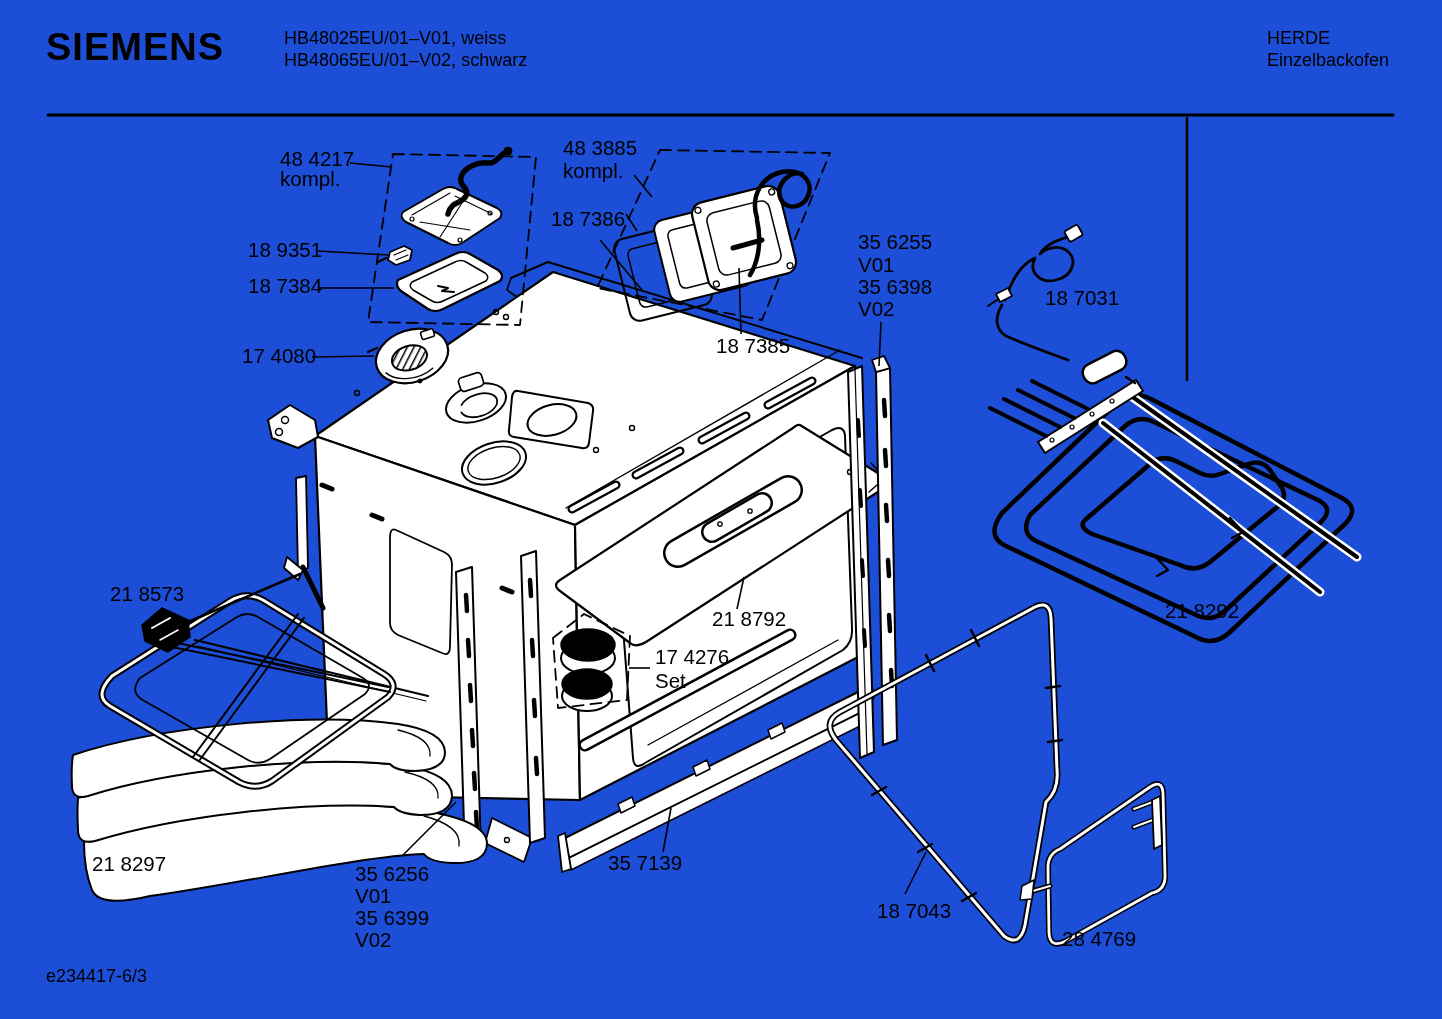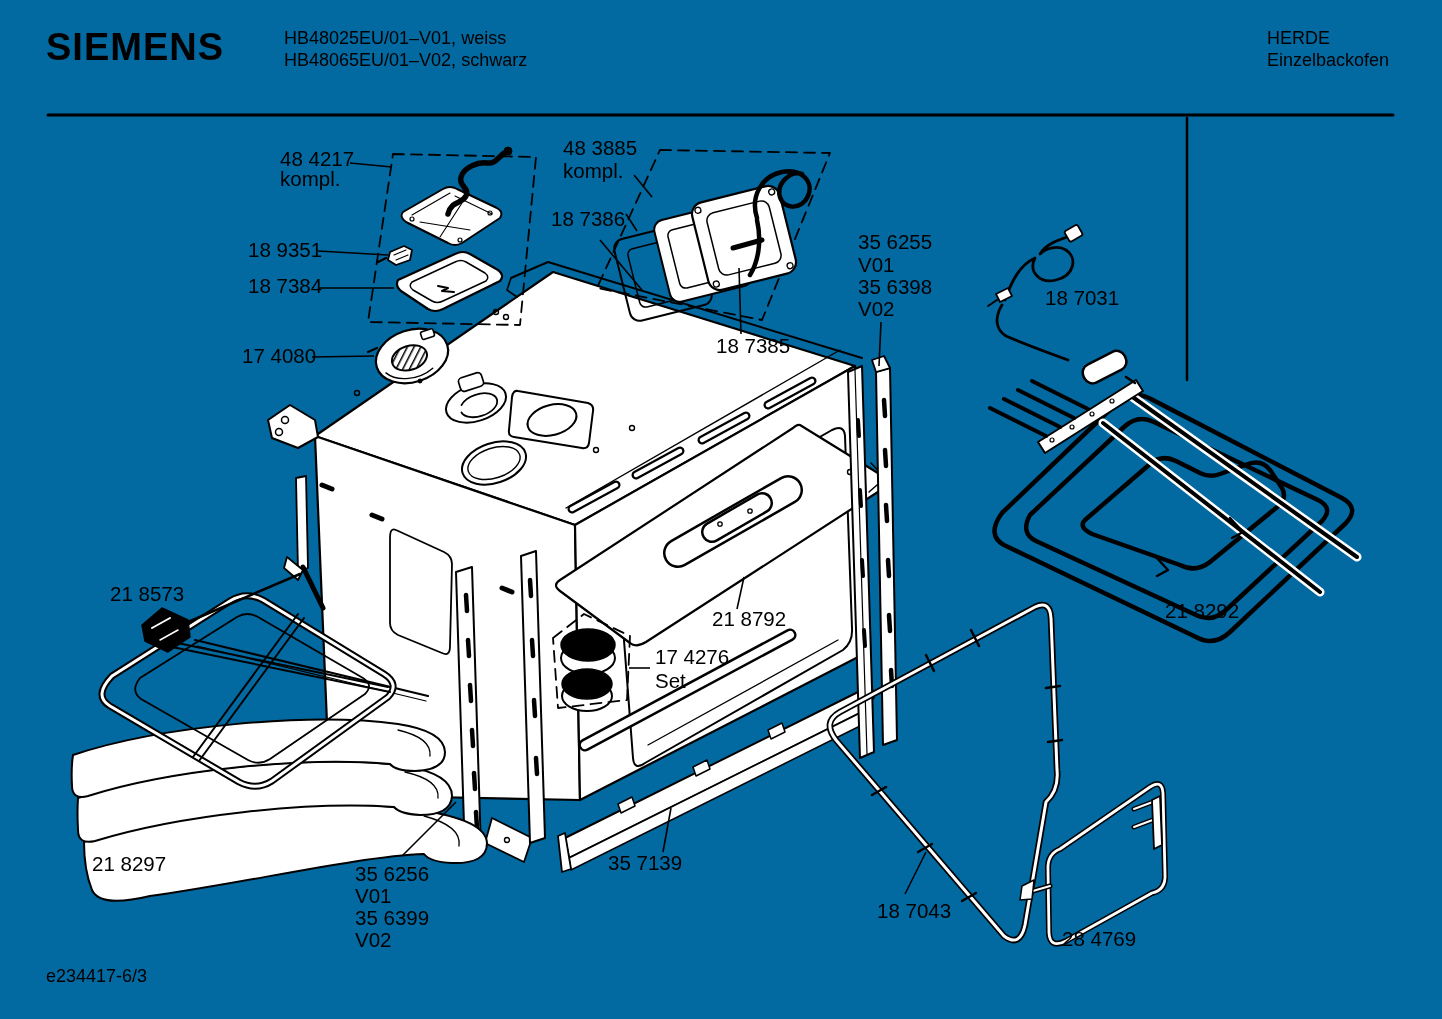--- a/index.html
+++ b/index.html
@@ -1,16 +1,16 @@
 <!DOCTYPE html>
 <html><head>
 <meta charset="utf-8">
 <style>
   html,body{margin:0;padding:0;background:#fff;}
-  .page{position:relative;width:1442px;height:1019px;background:#0369a1;overflow:hidden;
+  .page{position:relative;width:1442px;height:1019px;background:#1d4ed8;overflow:hidden;
         font-family:"Liberation Sans",sans-serif;}
   svg{display:block}
   text{fill:#000}
   .brand{font:bold 38px "Liberation Sans",sans-serif;letter-spacing:1px;}
   .hdr{font:18px "Liberation Sans",sans-serif;}
   .lbl{font:20.5px "Liberation Sans",sans-serif;}
   .ftr{font:18px "Liberation Sans",sans-serif;}
   .ln{stroke:#000;fill:none;stroke-linecap:round;stroke-linejoin:round;}
   .fw{fill:#fff;stroke:#000;stroke-linejoin:round;}
   .blk{fill:#000;stroke:#000;stroke-linejoin:round;}

